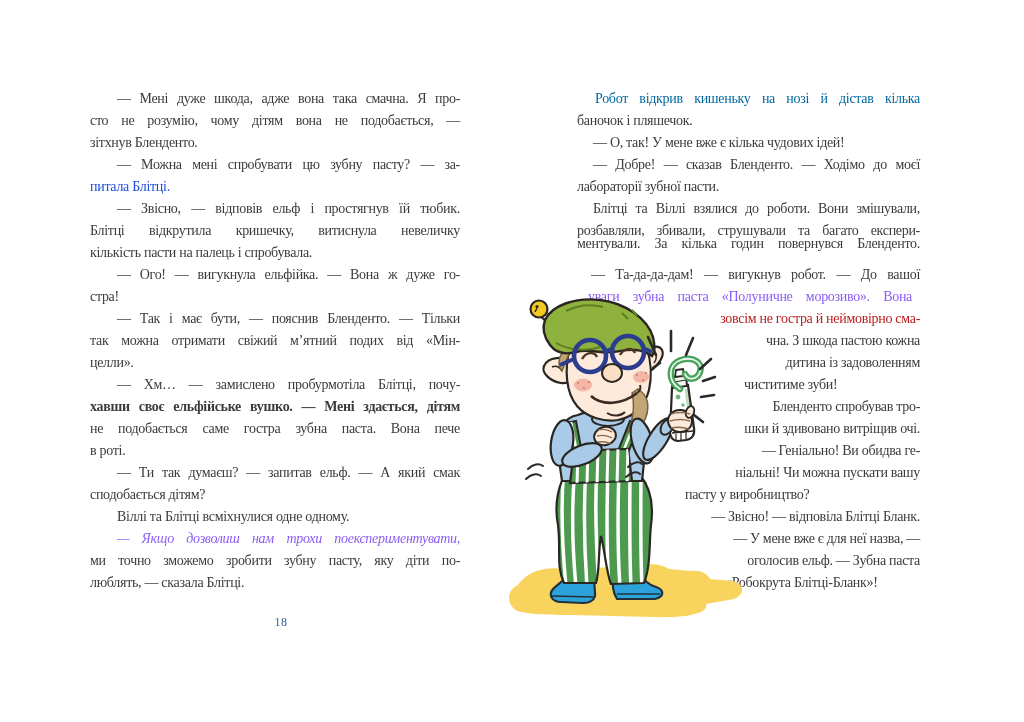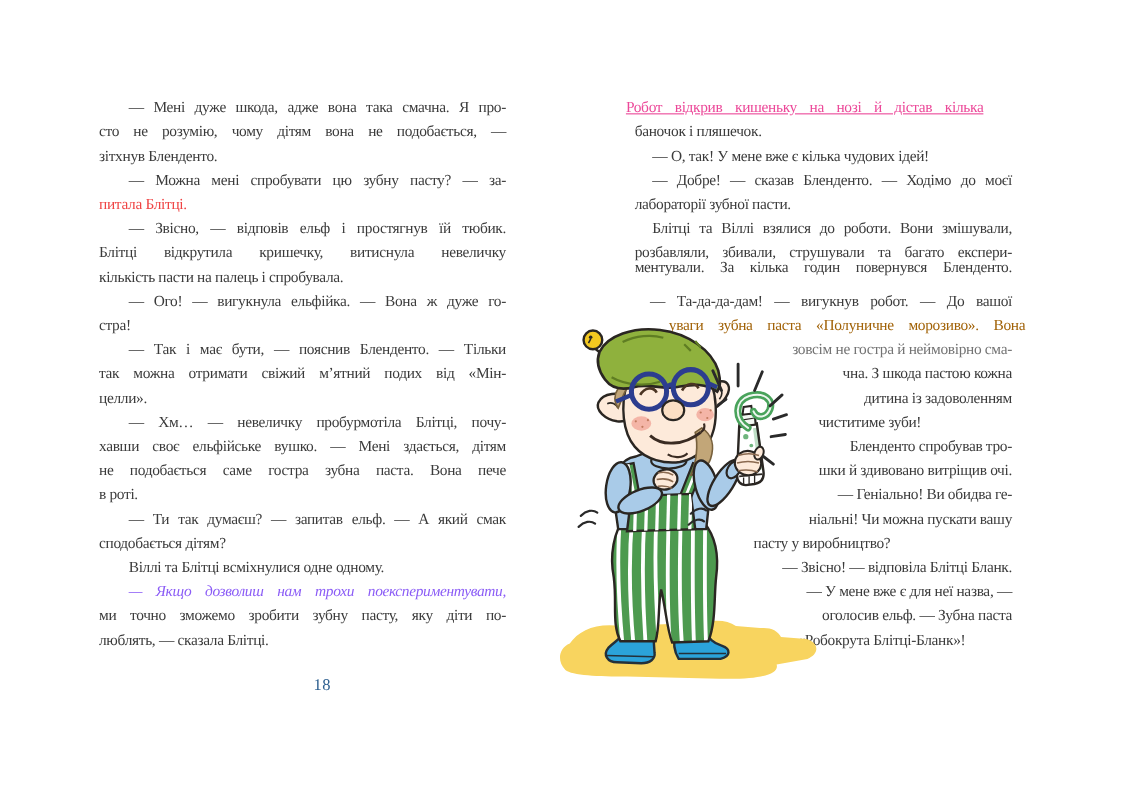--- a/index.html
+++ b/index.html
@@ -16,72 +16,72 @@
     color:#3b3b3b; white-space:nowrap;
   }
   .line.j {
     white-space:normal;
     text-align:justify;
     text-align-last:justify;
     text-justify:inter-word;
     overflow:visible;
   }
   .pageno {
-    position:absolute; left:108px; width:370px; top:615px;
-    text-align:center; font-size:15px; letter-spacing:0.5px;
+    position:absolute; left:96px; width:370px; top:615px;
+    text-align:center; font-size:12px; letter-spacing:0.5px;
   }
   svg.illus { position:absolute; left:504px; top:293px; }
 </style>
 </head>
 <body style="background: rgb(255, 255, 255);">
 
 <div class="spread">
 
   <div class="page">
     <div id="left-col">
         <div class="line j" style="top: 88px; left: 117px; width: 343px; color: rgb(59, 59, 59);">— Мені дуже шкода, адже вона така смачна. Я про-</div>
         <div class="line j" style="top: 110px; left: 90px; width: 370px; color: rgb(59, 59, 59);">сто не розумію, чому дітям вона не подобається, —</div>
         <div class="line" style="top: 132px; left: 90px; color: rgb(59, 59, 59);">зітхнув Бленденто.</div>
         <div class="line j" style="top: 154px; left: 117px; width: 343px; color: rgb(59, 59, 59);">— Можна мені спробувати цю зубну пасту? — за-</div>
-        <div class="line" style="top: 176px; left: 90px; color: #ef4444; text-align: right;">питала Блітці.</div>
+        <div class="line" style="top: 176px; left: 90px; color: #1d4ed8; text-align: right;">питала Блітці.</div>
         <div class="line j" style="top: 198px; left: 117px; width: 343px; color: rgb(59, 59, 59);">— Звісно, — відповів ельф і простягнув їй тюбик.</div>
         <div class="line j" style="top: 220px; left: 90px; width: 370px; color: rgb(59, 59, 59);">Блітці відкрутила кришечку, витиснула невеличку</div>
         <div class="line" style="top: 242px; left: 90px; color: rgb(59, 59, 59);">кількість пасти на палець і спробувала.</div>
         <div class="line j" style="top: 264px; left: 117px; width: 343px; color: rgb(59, 59, 59);">— Ого! — вигукнула ельфійка. — Вона ж дуже го-</div>
         <div class="line" style="top: 286px; left: 90px; color: rgb(59, 59, 59);">стра!</div>
         <div class="line j" style="top: 308px; left: 117px; width: 343px; color: rgb(59, 59, 59);">— Так і має бути, — пояснив Бленденто. — Тільки</div>
         <div class="line j" style="top: 330px; left: 90px; width: 370px; color: rgb(59, 59, 59);">так можна отримати свіжий м’ятний подих від «Мін-</div>
         <div class="line" style="top: 352px; left: 90px; color: rgb(59, 59, 59);">целли».</div>
-        <div class="line j" style="top: 374px; left: 117px; width: 343px; color: rgb(59, 59, 59);">— Хм… — невеличку пробурмотіла Блітці, почу-</div>
-        <div class="line j" style="top: 396px; left: 90px; width: 370px; color: rgb(59, 59, 59);">хавши своє ельфійське вушко. — Мені здається, дітям</div>
+        <div class="line j" style="top: 374px; left: 117px; width: 343px; color: rgb(59, 59, 59);">— Хм… — замислено пробурмотіла Блітці, почу-</div>
+        <div class="line j" style="top: 396px; left: 90px; width: 370px; color: rgb(59, 59, 59); font-weight: bold;">хавши своє ельфійське вушко. — Мені здається, дітям</div>
         <div class="line j" style="top: 418px; left: 90px; width: 370px; color: rgb(59, 59, 59);">не подобається саме гостра зубна паста. Вона пече</div>
         <div class="line" style="top: 440px; left: 90px; color: rgb(59, 59, 59);">в роті.</div>
         <div class="line j" style="top: 462px; left: 117px; width: 343px; color: rgb(59, 59, 59);">— Ти так думаєш? — запитав ельф. — А який смак</div>
         <div class="line" style="top: 484px; left: 90px; color: rgb(59, 59, 59);">сподобається дітям?</div>
         <div class="line" style="top: 506px; left: 117px; color: rgb(59, 59, 59);">Віллі та Блітці всміхнулися одне одному.</div>
         <div class="line j" style="top: 528px; left: 117px; width: 343px; color: #8b5cf6; font-style: italic;">— Якщо дозволиш нам трохи поекспериментувати,</div>
         <div class="line j" style="top: 550px; left: 90px; width: 370px; color: rgb(59, 59, 59);">ми точно зможемо зробити зубну пасту, яку діти по-</div>
         <div class="line" style="top: 572px; left: 90px; color: rgb(59, 59, 59);">люблять, — сказала Блітці.</div>
       </div>
     <div class="pageno" style="color: rgb(46, 96, 144);">18</div>
   </div>
 
   <div class="page">
     <div id="right-col">
-        <div class="line j" style="top: 88px; left: 569px; width: 325px; color: #ec4899; text-decoration: underline;">Робот відкрив кишеньку на нозі й дістав кілька</div>
+        <div class="line j" style="top: 88px; left: 595px; width: 325px; color: #0369a1;">Робот відкрив кишеньку на нозі й дістав кілька</div>
         <div class="line" style="top: 110px; left: 577px; color: rgb(59, 59, 59);">баночок і пляшечок.</div>
         <div class="line" style="top: 132px; left: 593px; color: rgb(59, 59, 59);">— О, так! У мене вже є кілька чудових ідей!</div>
         <div class="line j" style="top: 154px; left: 593px; width: 327px; color: rgb(59, 59, 59);">— Добре! — сказав Бленденто. — Ходімо до моєї</div>
         <div class="line" style="top: 176px; left: 577px; color: rgb(59, 59, 59);">лабораторії зубної пасти.</div>
         <div class="line j" style="top: 198px; left: 593px; width: 327px; color: rgb(59, 59, 59);">Блітці та Віллі взялися до роботи. Вони змішували,</div>
         <div class="line j" style="top: 220px; left: 577px; width: 343px; color: rgb(59, 59, 59);">розбавляли, збивали, струшували та багато експери-</div>
         <div class="line j" style="top: 233px; left: 577px; width: 343px; color: rgb(59, 59, 59);">ментували. За кілька годин повернувся Бленденто.</div>
         <div class="line j" style="top: 264px; left: 591px; width: 329px; color: rgb(59, 59, 59);">— Та-да-да-дам! — вигукнув робот. — До вашої</div>
-        <div class="line j" style="top: 286px; left: 608px; width: 324px; color: #a16207;">уваги зубна паста «Полуничне морозиво». Вона</div>
-        <div class="line" style="top: 308px; right: 104px; color: #737373;">зовсім не гостра й неймовірно сма-</div>
+        <div class="line j" style="top: 286px; left: 588px; width: 324px; color: #8b5cf6;">уваги зубна паста «Полуничне морозиво». Вона</div>
+        <div class="line" style="top: 308px; right: 104px; color: #b91c1c;">зовсім не гостра й неймовірно сма-</div>
         <div class="line" style="top: 330px; right: 104px; color: rgb(59, 59, 59);">чна. З шкода пастою кожна</div>
         <div class="line" style="top: 352px; right: 104px; color: rgb(59, 59, 59);">дитина із задоволенням</div>
         <div class="line" style="top: 374px; left: 744px; color: rgb(59, 59, 59);">чиститиме зуби!</div>
         <div class="line" style="top: 396px; right: 104px; color: rgb(59, 59, 59);">Бленденто спробував тро-</div>
         <div class="line" style="top: 418px; right: 104px; color: rgb(59, 59, 59);">шки й здивовано витріщив очі.</div>
         <div class="line" style="top: 440px; right: 104px; color: rgb(59, 59, 59); text-align: right;">— Геніально! Ви обидва ге-</div>
         <div class="line" style="top: 462px; right: 104px; color: rgb(59, 59, 59);">ніальні! Чи можна пускати вашу</div>
         <div class="line" style="top: 484px; left: 685px; color: rgb(59, 59, 59);">пасту у виробництво?</div>
         <div class="line" style="top: 506px; right: 104px; color: rgb(59, 59, 59); text-align: right;">— Звісно! — відповіла Блітці Бланк.</div>
         <div class="line" style="top: 528px; right: 104px; color: rgb(59, 59, 59);">— У мене вже є для неї назва, —</div>

